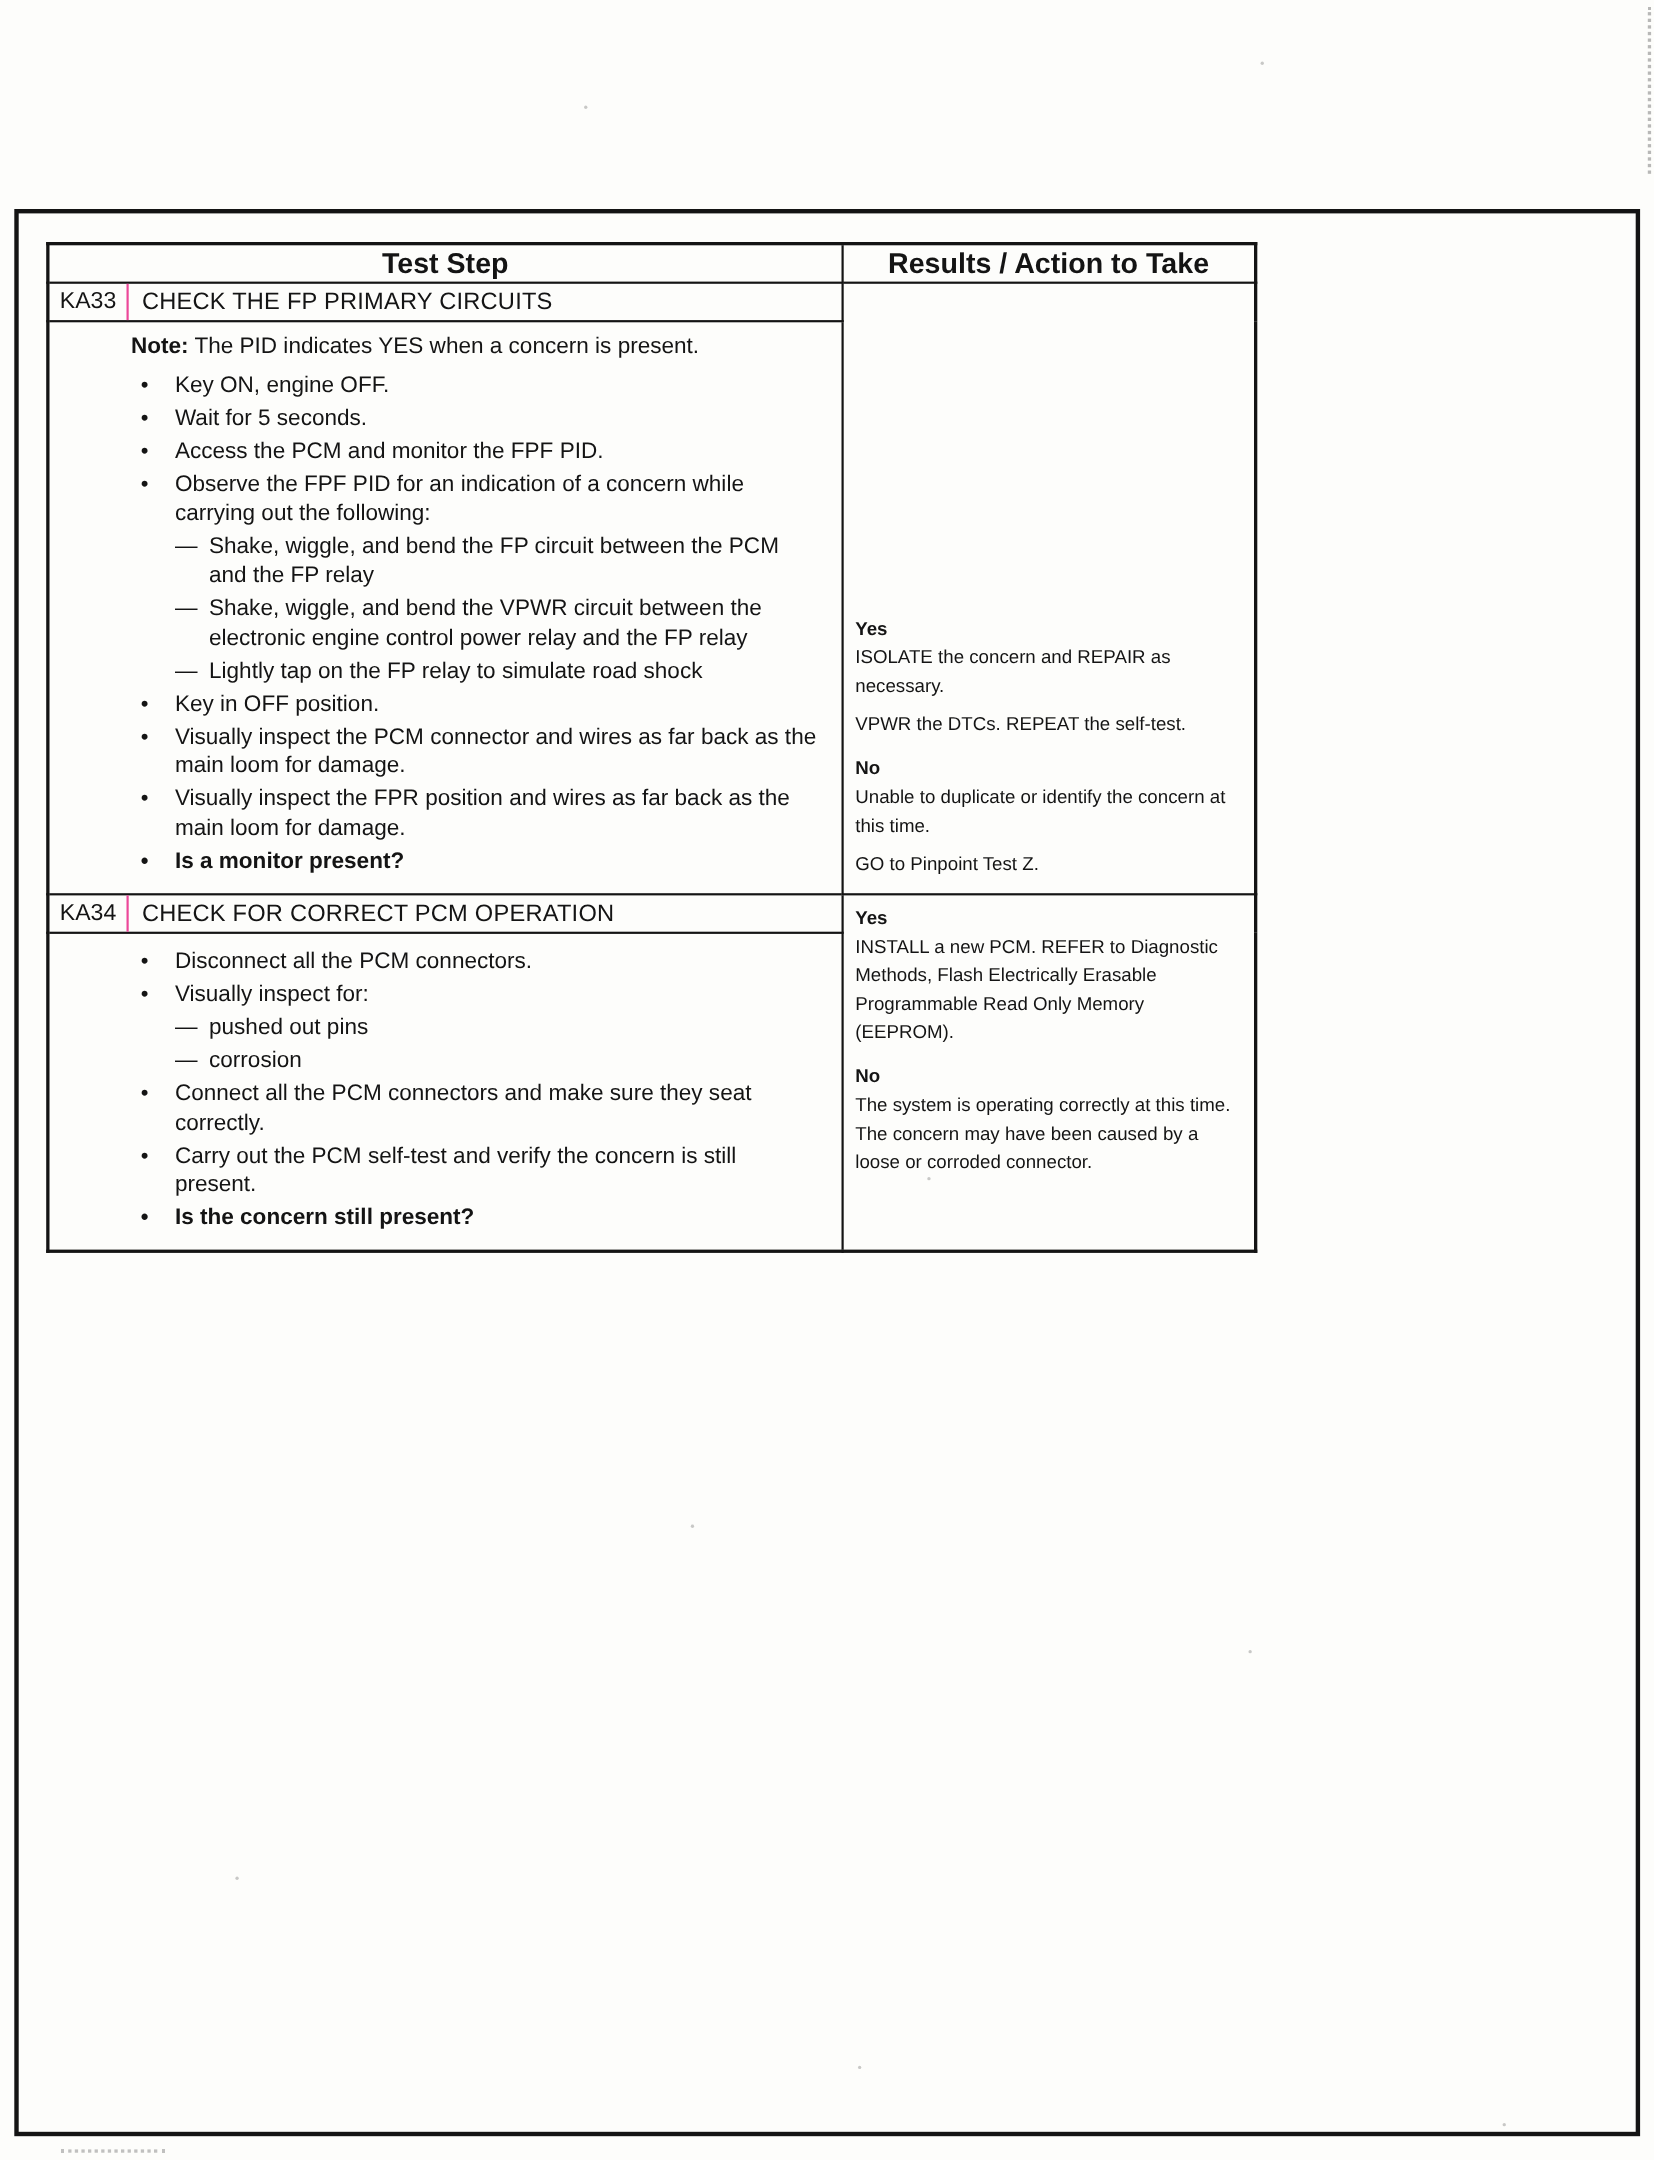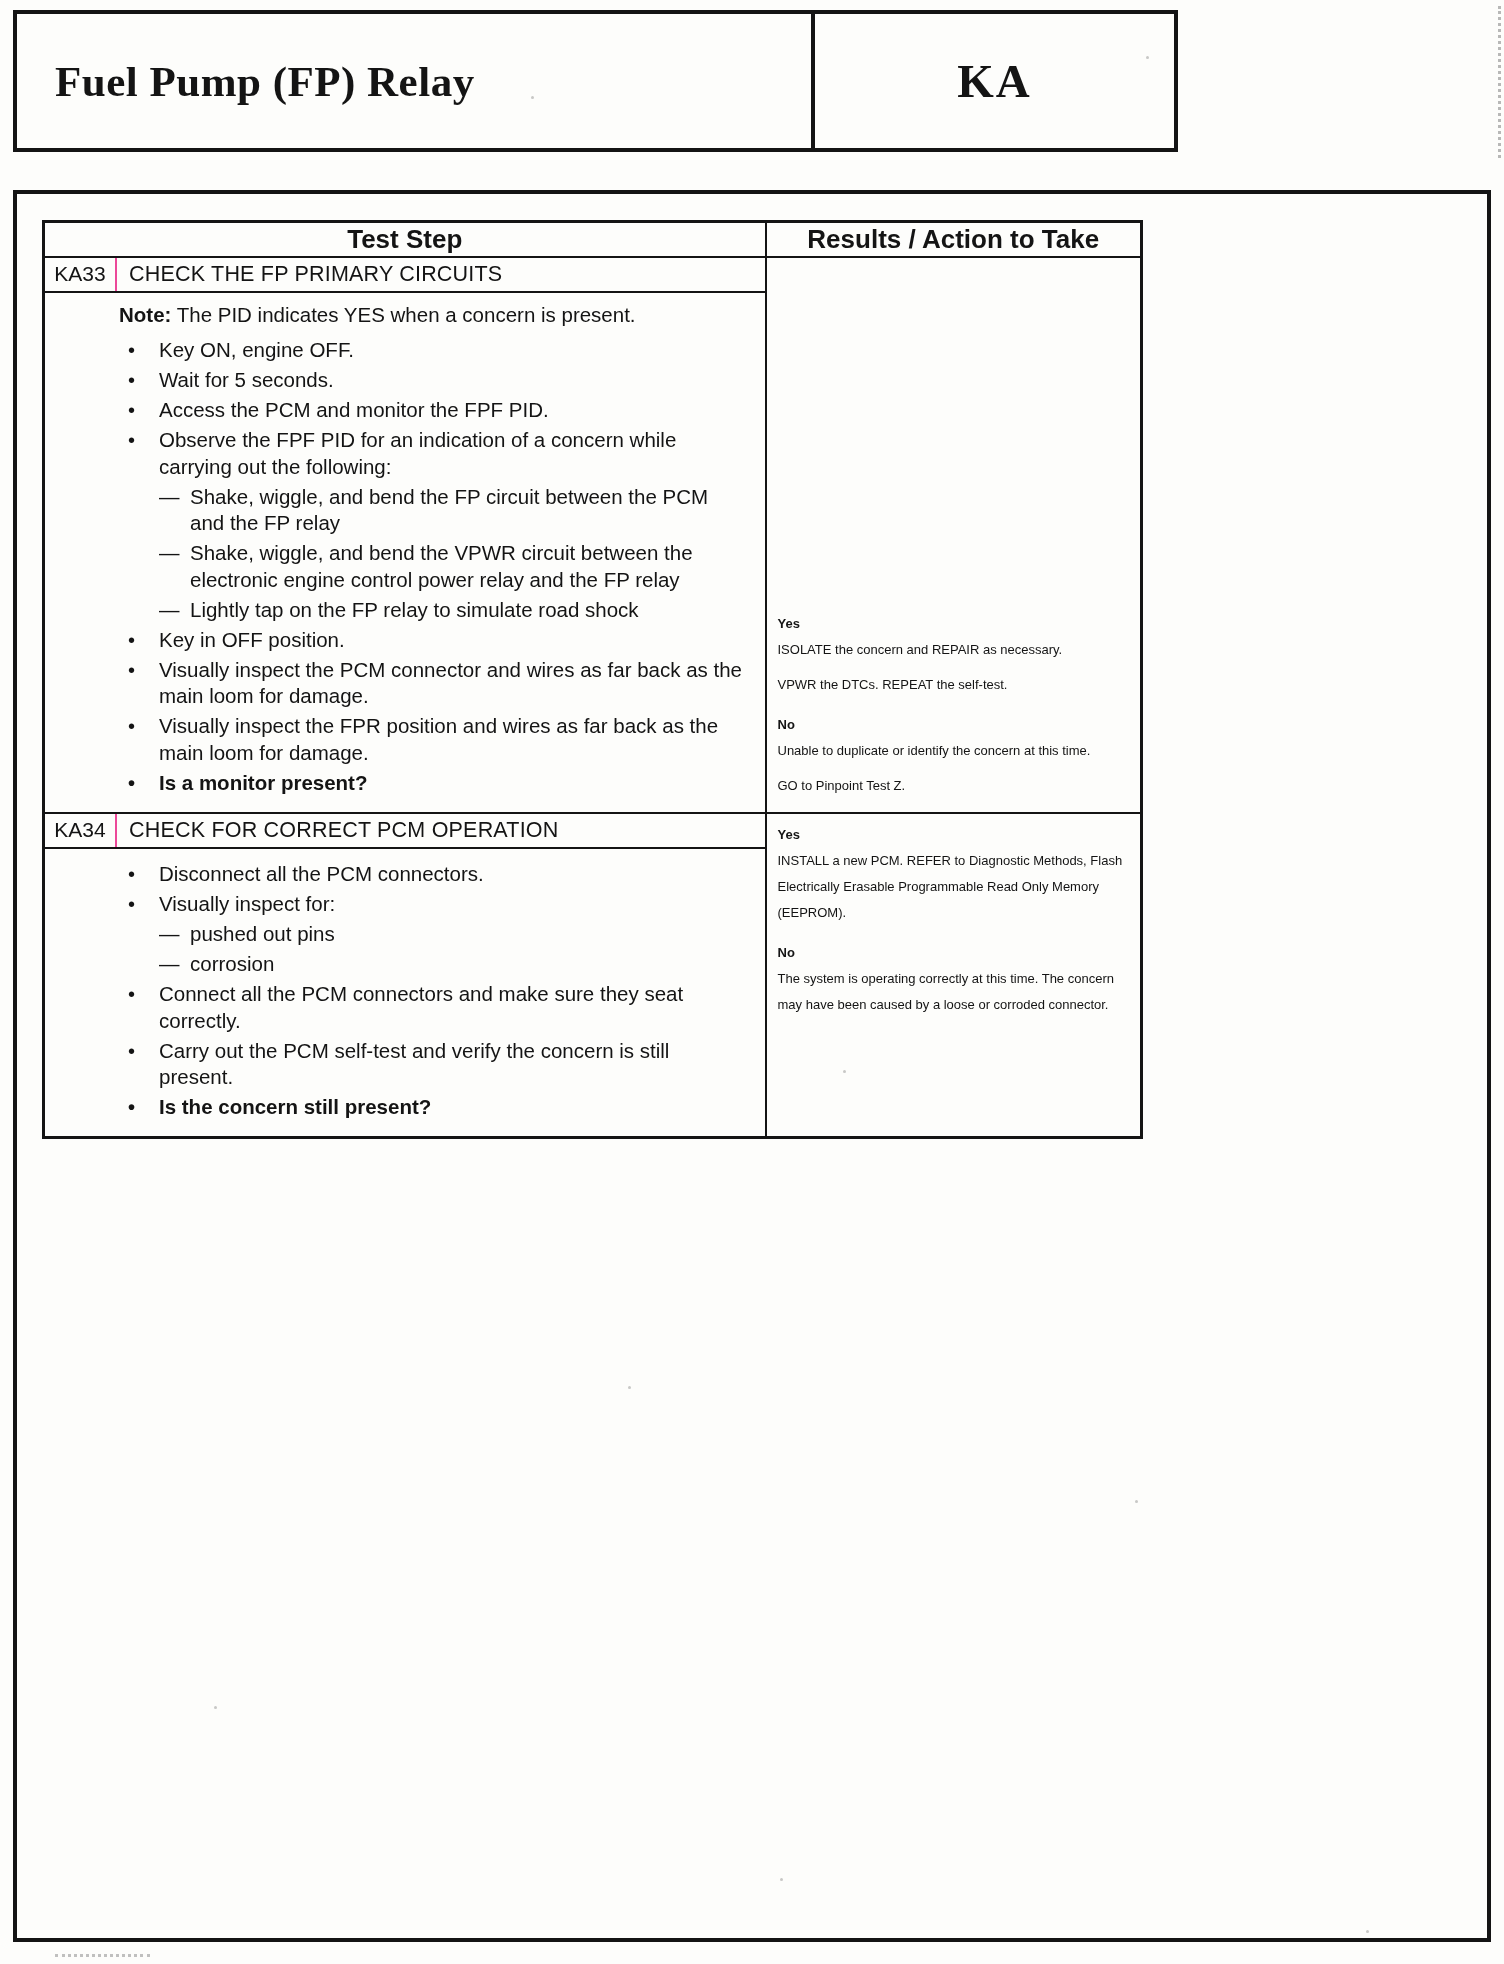--- a/index.html
+++ b/index.html
@@ -120,21 +120,21 @@
     content: "\2014";
     position: absolute;
     left: 40px; top: 0;
   }
   li.gap-top { margin-top: 9px; }
   li.bold { font-weight: bold; }
 
   
   td.results-cell {
     padding: 8px 10px 24px 11px;
-    font-size: 13px;
+    font-size: 17px;
     line-height: 26px;
   }
   td.align-bottom { vertical-align: bottom; padding-bottom: 13px; }
   td.align-top { vertical-align: top; }
   .res-label { font-weight: bold; }
   .res-label + .res-para { margin-top: 0; }
   .res-para + .res-para { margin-top: 9px; }
   .res-para + .res-label, .res-para ~ .res-label { margin-top: 14px; }
 
   
@@ -158,28 +158,20 @@
     width: 95px; height: 0;
     border-bottom: 3px dotted #666;
     opacity: 0.4;
   }
 </style>
 </head>
 <body>
 
 <div class="page">
 
-  <div class="title-box">
-    <div class="title-left">
-      <span>Fuel Pump (FP) Relay</span>
-    </div>
-    <div class="title-right">
-      <span>KA</span>
-    </div>
-  </div>
 
   <div class="content-box">
     <table class="pp-table">
       <colgroup>
           <col class="col-left">
           <col class="col-right">
         </colgroup>
 
       <tbody>
           <tr>

